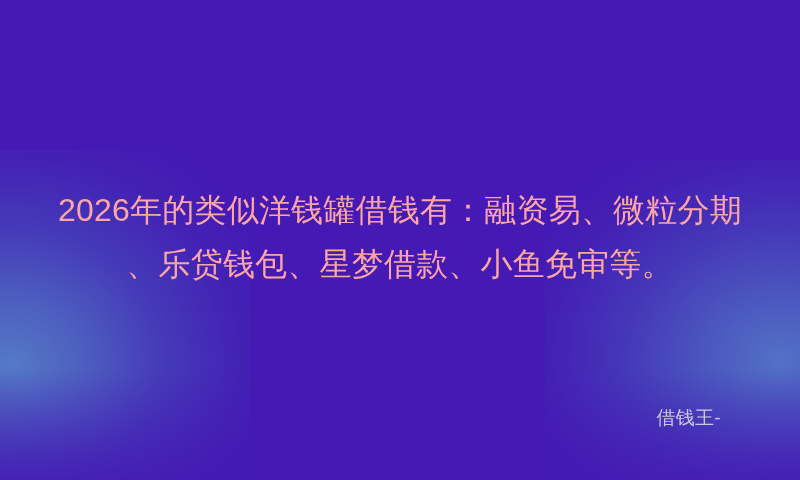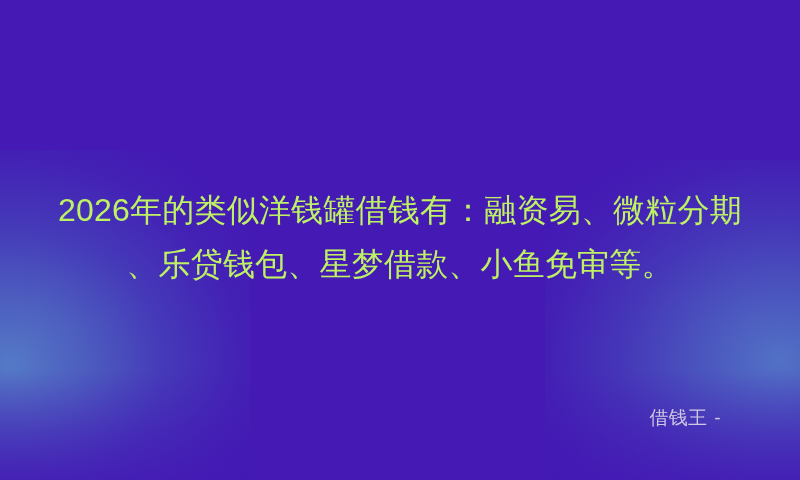--- a/index.html
+++ b/index.html
@@ -65,21 +65,21 @@
                   rgba(68,25,180,0.80) 100%);
   }
 
   
   #headline {
     position: absolute;
     left: 50px;
     top: 183px;
     width: 700px;
     text-align: center;
-    color: #bef264;
+    color: #fca5a5;
     font-size: 32px;
     line-height: 54px;
     letter-spacing: 0.2px;
     font-weight: 400;
     white-space: pre-line;
   }
 
   
   #watermark {
     position: absolute;
@@ -87,21 +87,21 @@
     top: 406px;
     display: flex;
     align-items: baseline;
     color: #cfc8e2;
     font-size: 19px;
     line-height: 24px;
     letter-spacing: 0.3px;
     white-space: nowrap;
   }
 
-  #watermark .wm-brand { margin-right: 7px; }
+  #watermark .wm-brand { }
   #watermark .wm-sep   { margin-right: 7px; }
   #watermark .wm-url   { }
 </style>
 </head>
 <body>
 
 <div id="banner">
 
   <div class="glow glow-left"></div>
 

